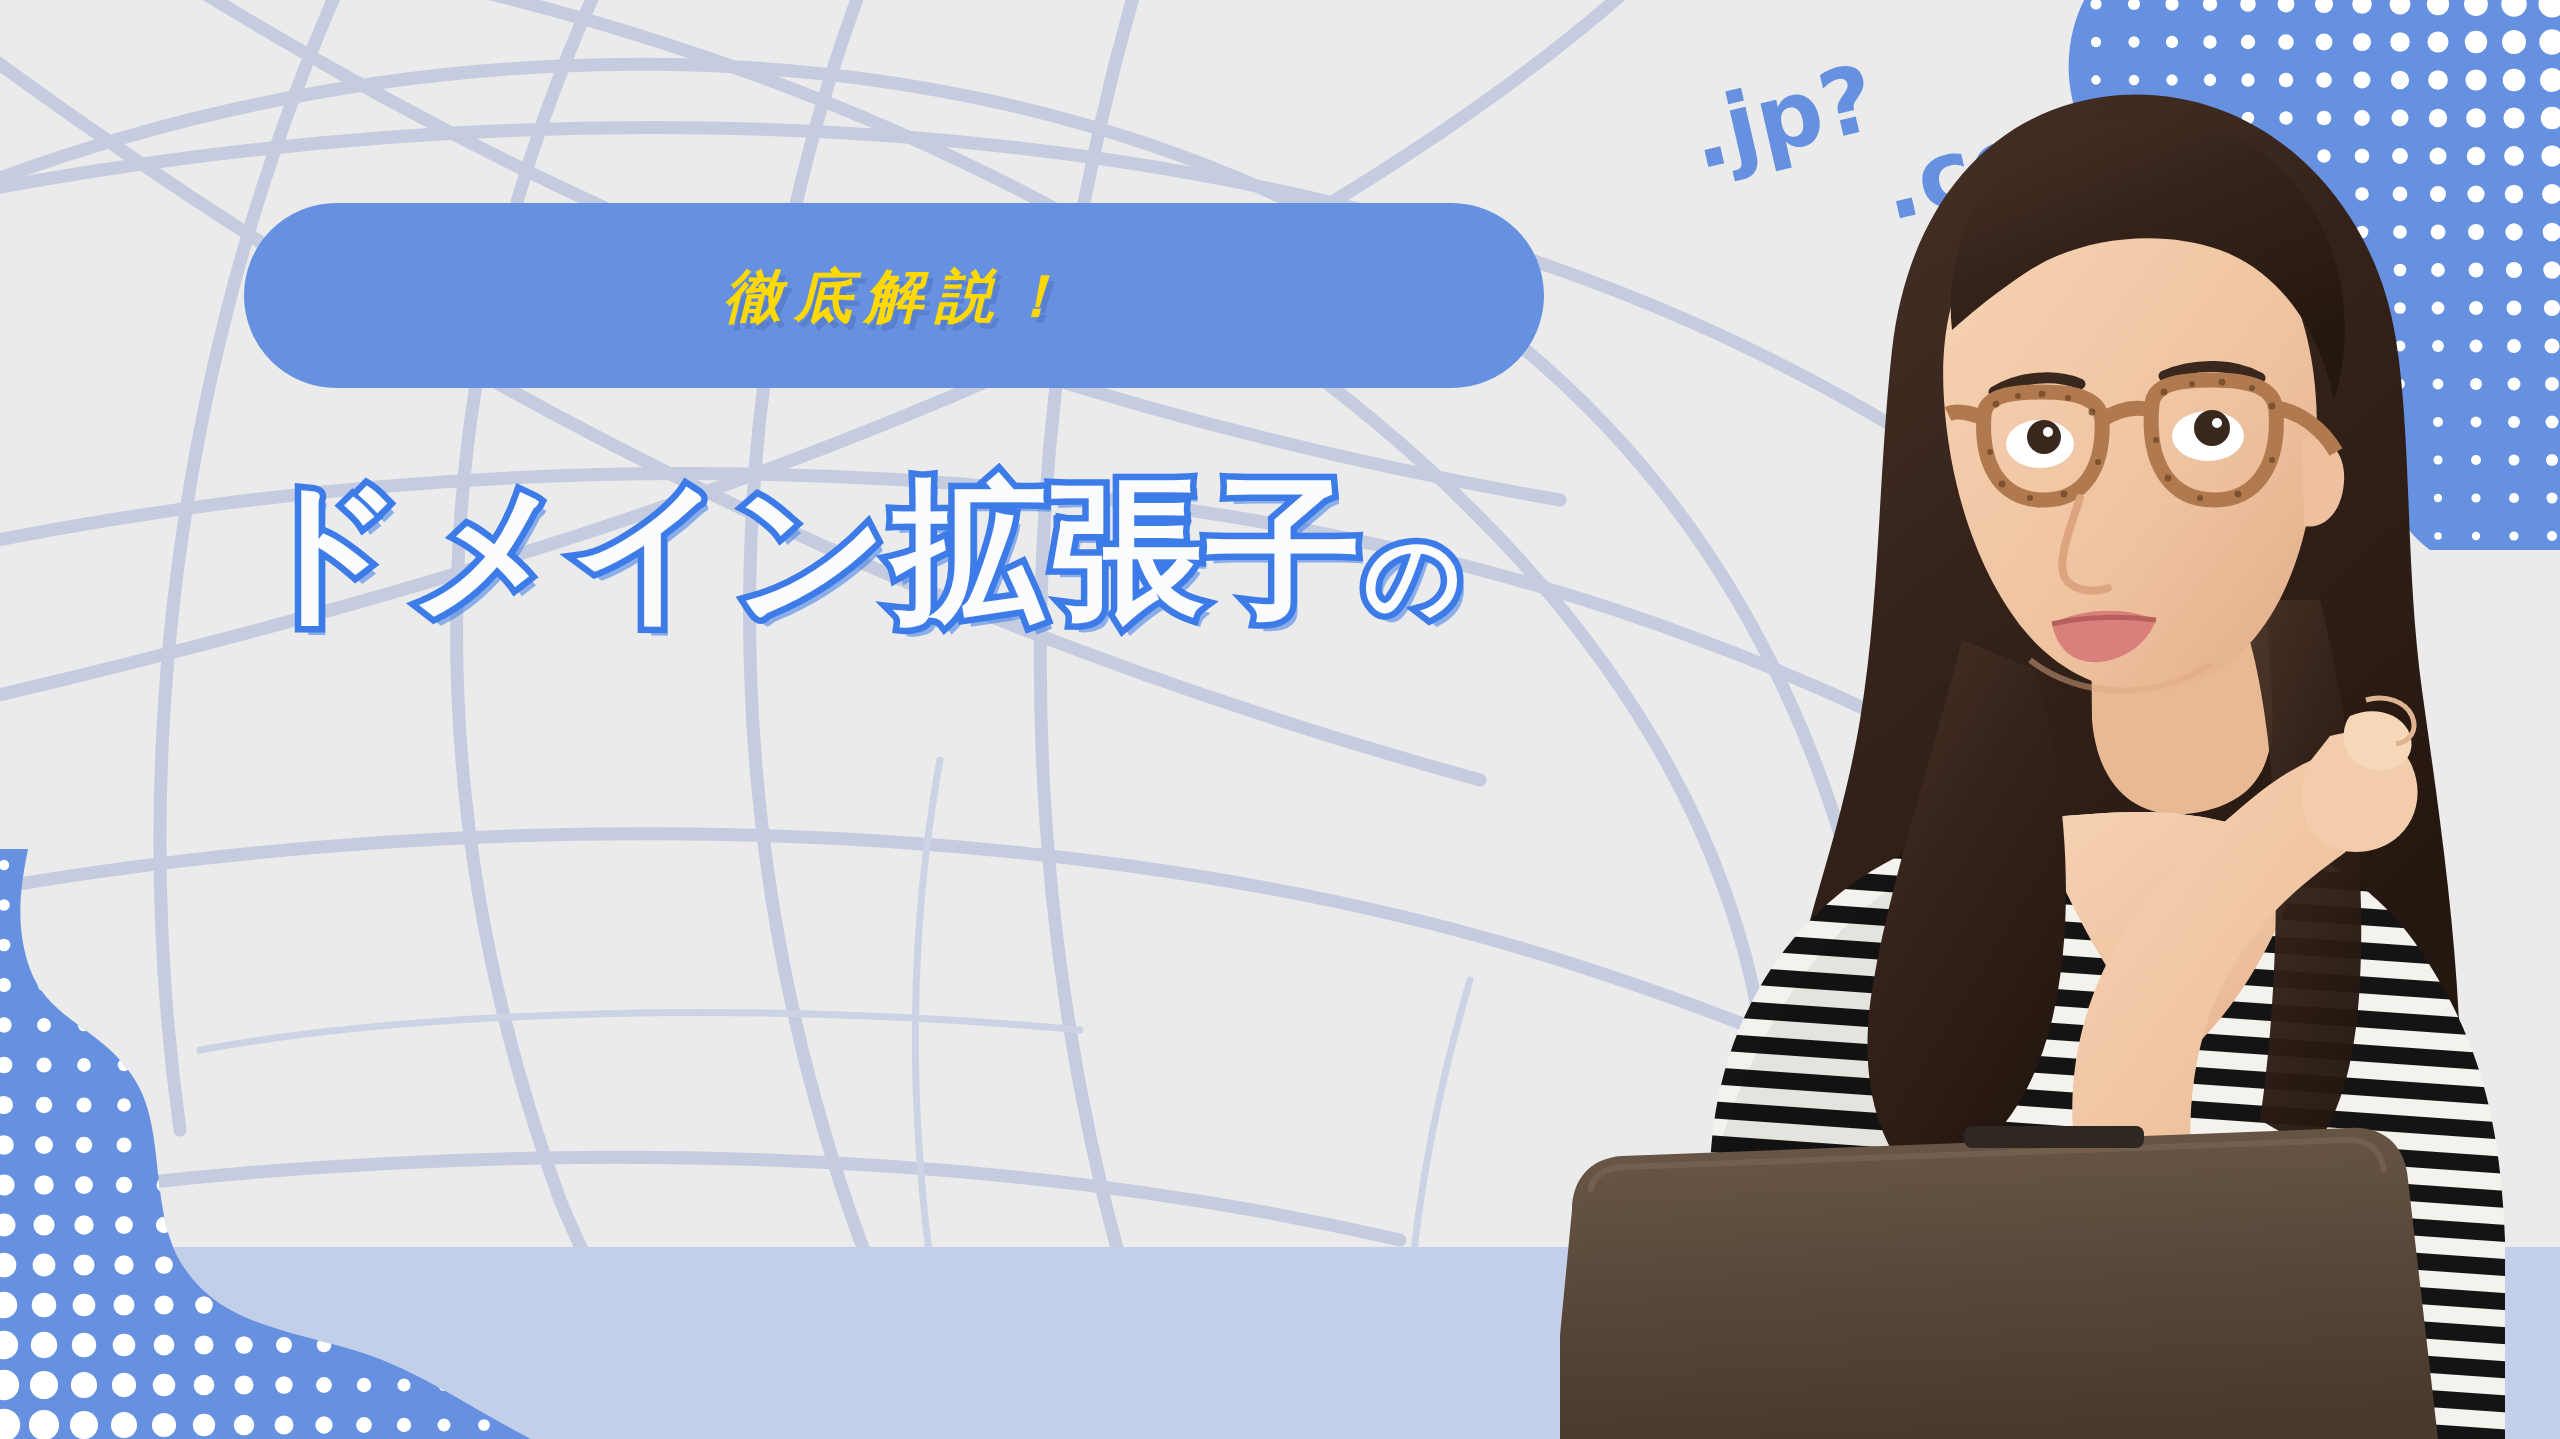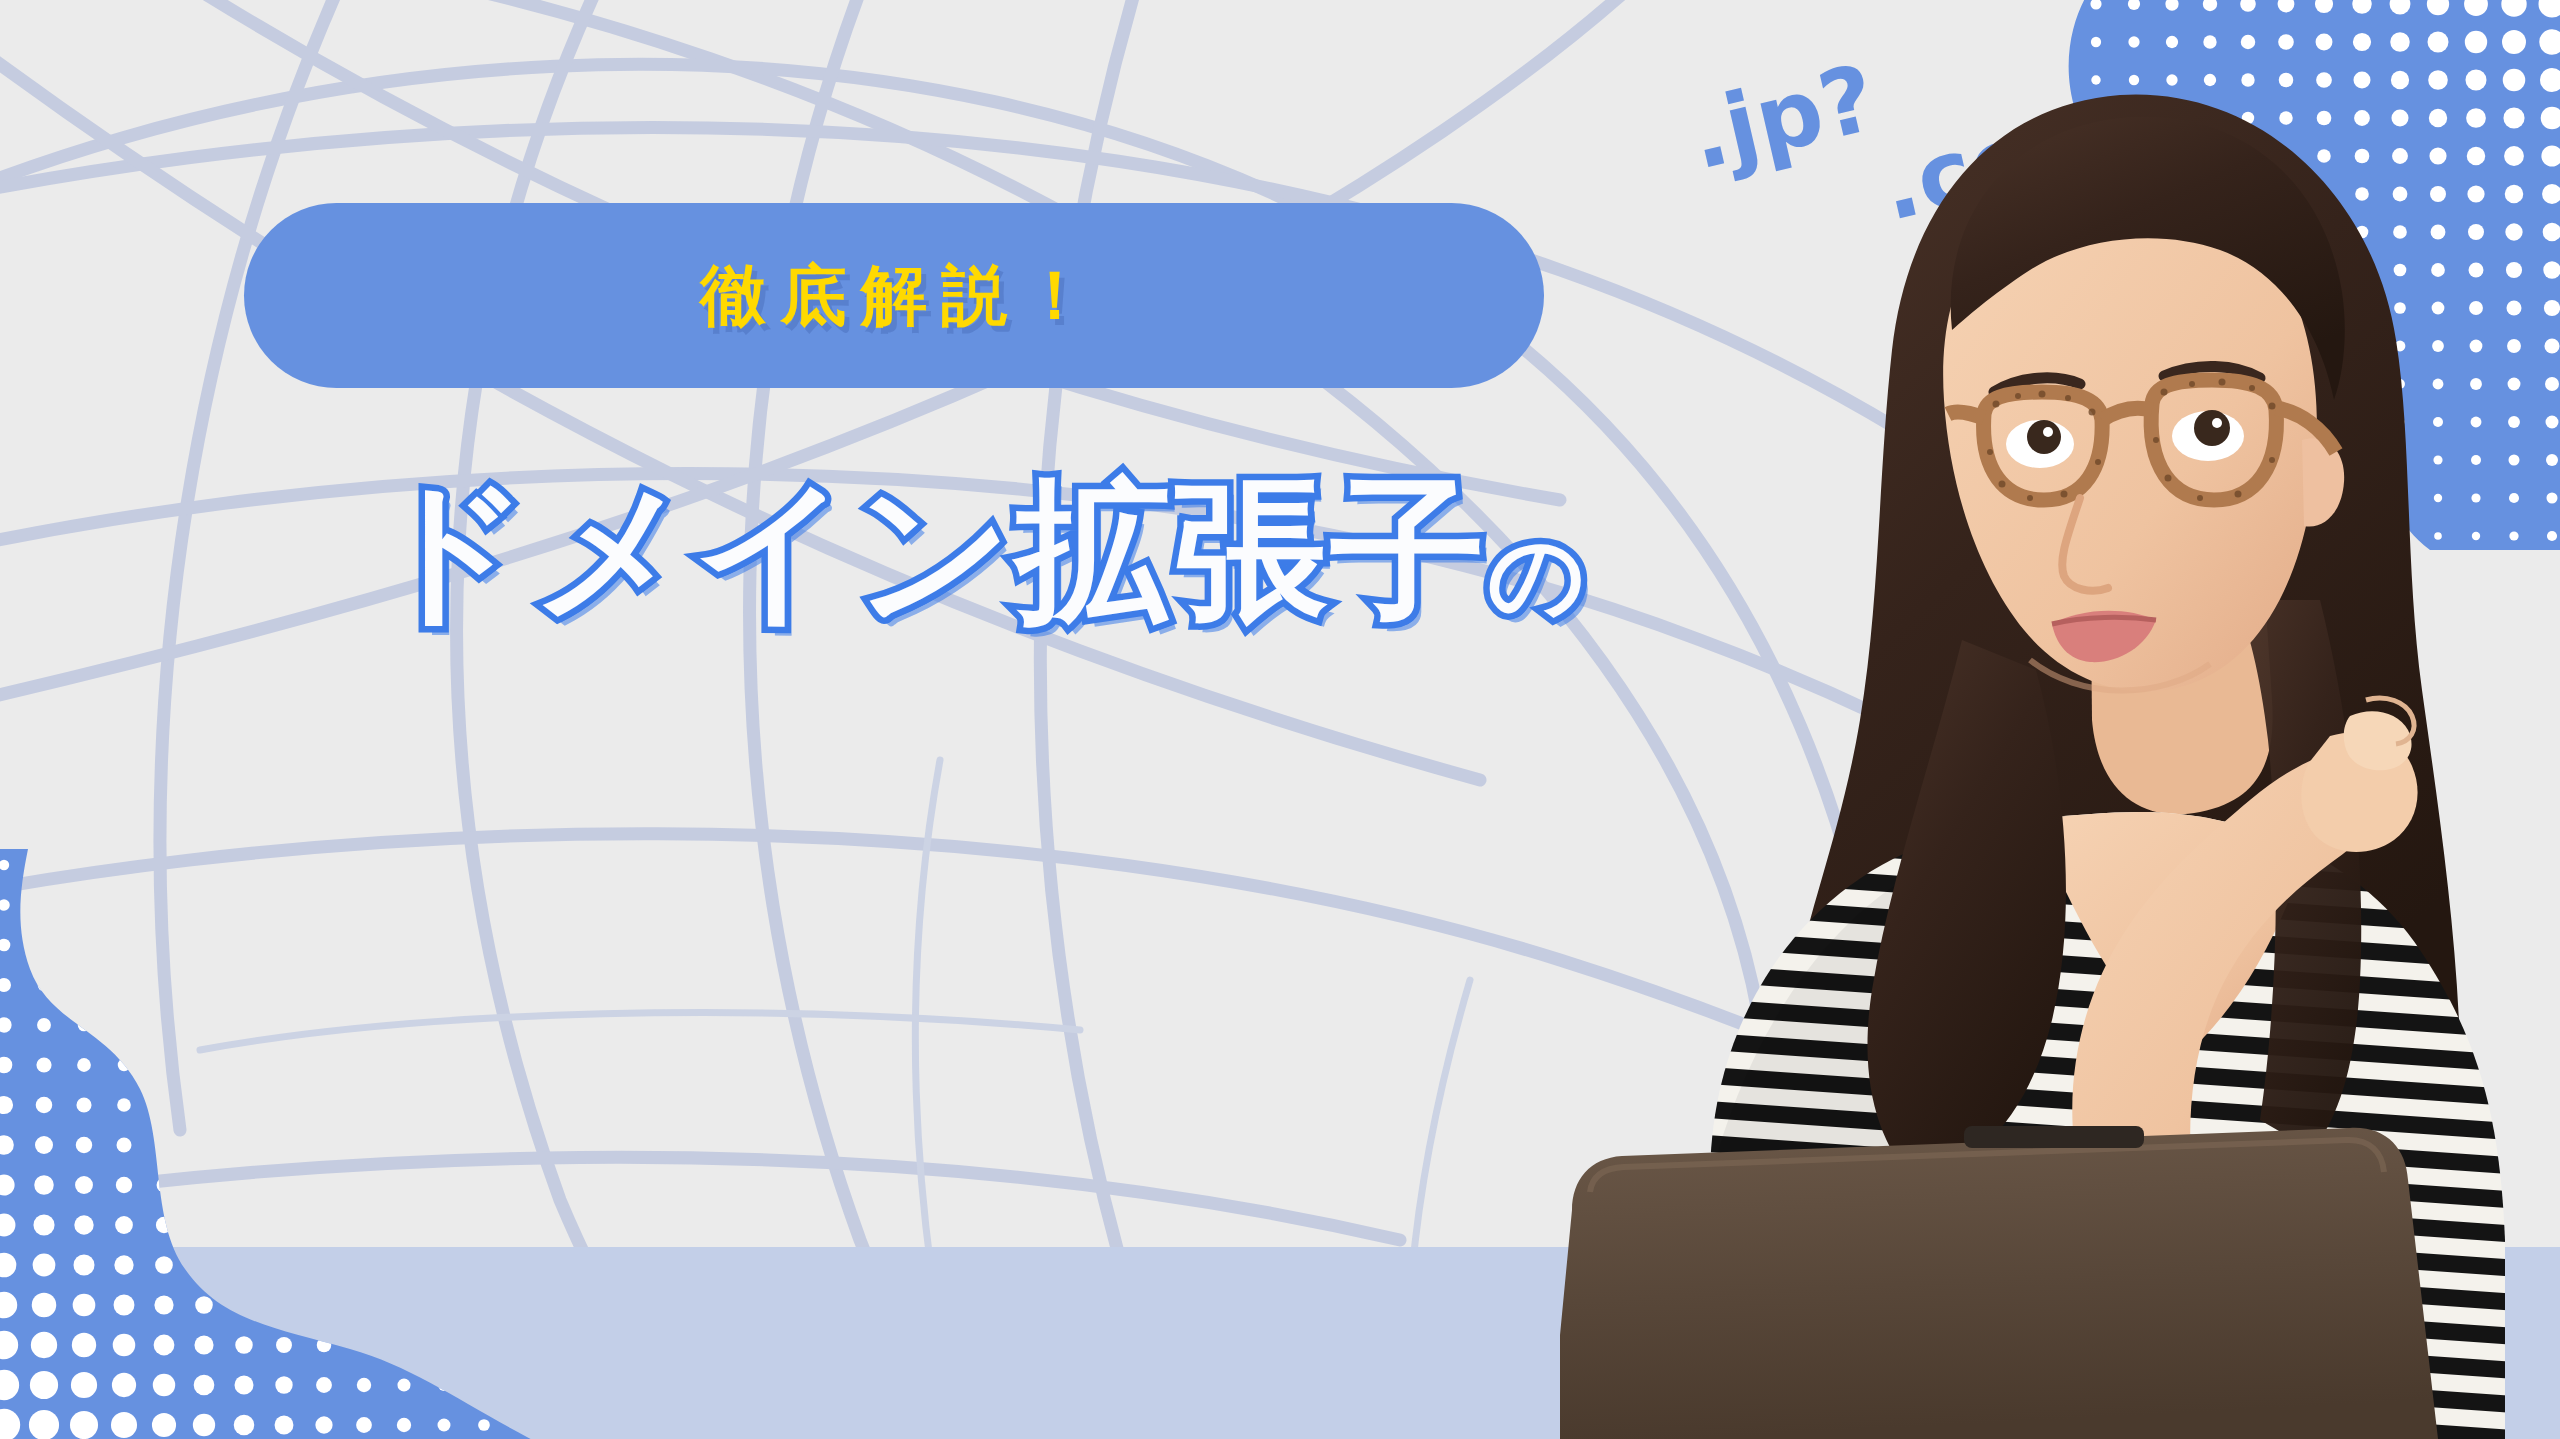--- a/index.html
+++ b/index.html
@@ -74,37 +74,37 @@
     height: 185px;
     background: #6691e0;
     border-radius: 94px;
     box-sizing: border-box;
     display: flex;
     align-items: center;
     justify-content: center;
   }
   .badge-text {
     color: #ffd900;
-    font-size: 66px;
+    font-size: 58px;
     font-weight: bold;
     letter-spacing: 0.22em;
     text-indent: 0.22em;
     line-height: 1;
     text-shadow: 5px 6px 0 rgba(40, 70, 140, 0.22);
     white-space: nowrap;
     font-family: "DejaVu Sans", "Liberation Sans", sans-serif;
+    font-style: italic;
   }
 
   
   .headline {
     position: absolute;
-    left: 280px;
+    left: 248px;
     top: 470px;
     width: 1400px;
-    text-align: center;
   }
   .hl-line {
     color: #fbfcfe;
     font-weight: bold;
     line-height: 1.05;
     white-space: nowrap;
     font-family: "DejaVu Sans", "Liberation Sans", sans-serif;
     -webkit-text-stroke: 13px #3d7ce8;
     paint-order: stroke fill;
     text-shadow:

